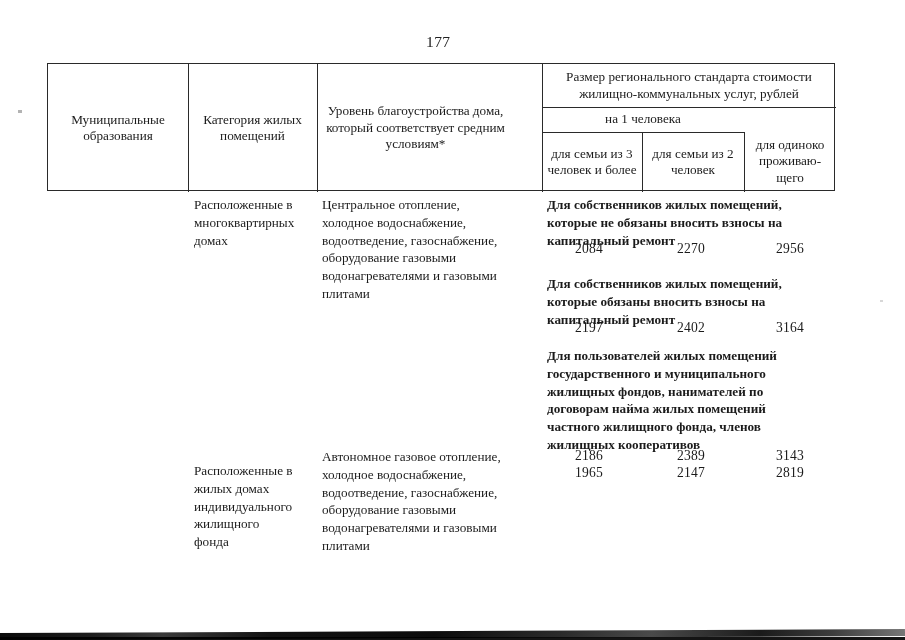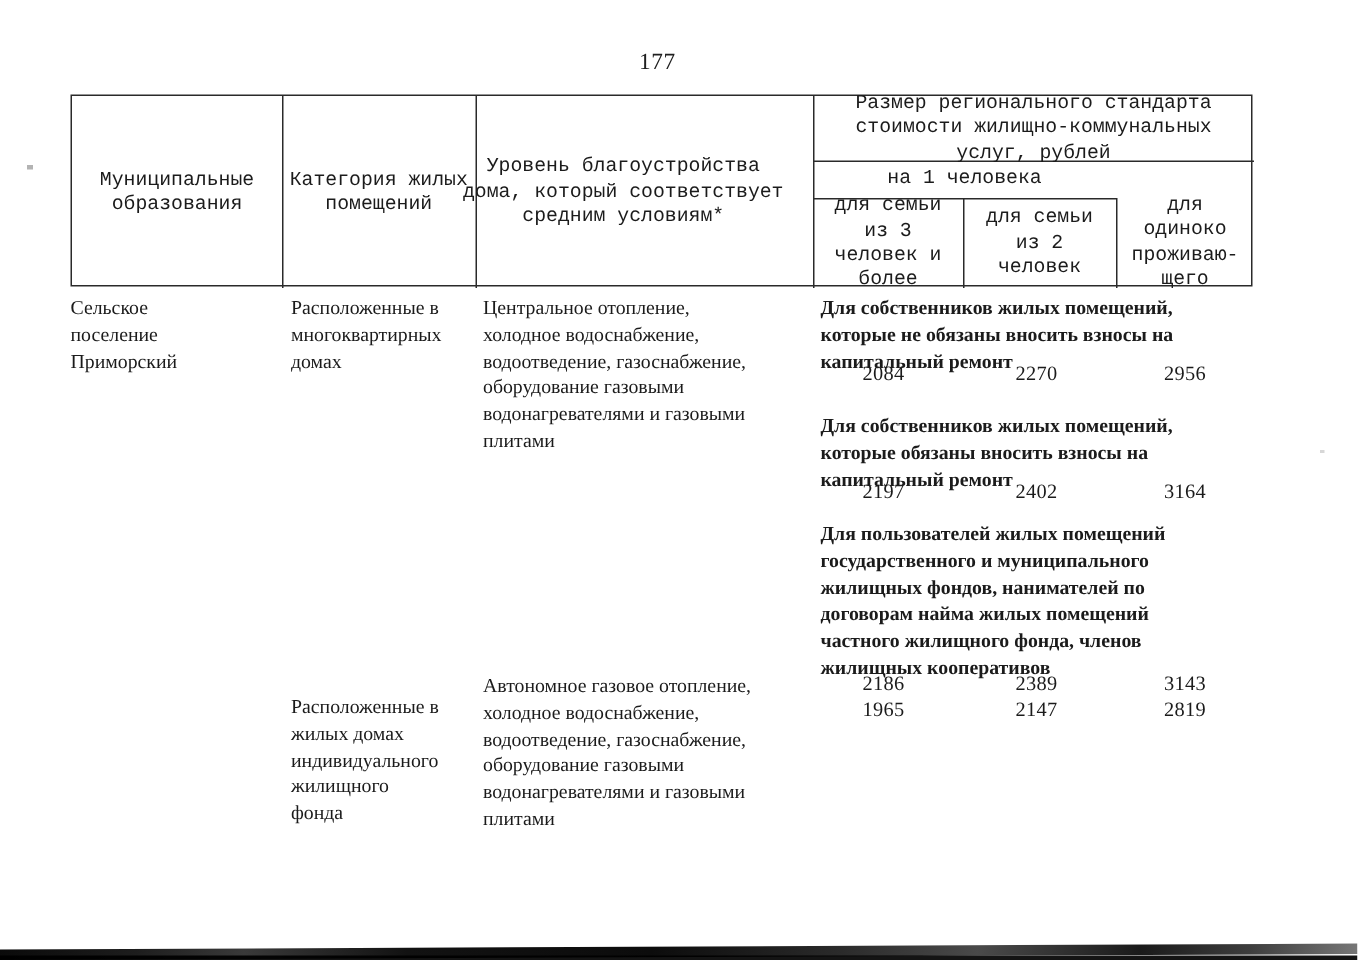--- a/index.html
+++ b/index.html
@@ -79,21 +79,20 @@
     position: absolute;
     box-sizing: border-box;
     display: flex;
     align-items: center;
     justify-content: center;
     text-align: center;
     font-size: 13.2px;
     line-height: 1.24;
     color: #1b1b1b;
     padding: 0 4px;
-    font-family: Liberation Mono, monospace;
   }
   .vline {
     position: absolute;
     top: 0;
     width: 1.2px;
     background: #2a2a2a;
   }
   .hline {
     position: absolute;
     height: 1.2px;
@@ -203,23 +202,20 @@
     <div class="hcell c-fam3">для семьи
 из 3 человек
 и более</div>
     <div class="hcell c-fam2">для семьи из
 2 человек</div>
     <div class="hcell c-alone">для одиноко
 проживаю-
 щего</div>
   </div>
 
-  <div class="body-text b-muni">Сельское
-поселение
-Приморский</div>
 
   <div class="body-text b-cat-1">Расположенные в
 многоквартирных
 домах</div>
   <div class="body-text b-level-1">Центральное отопление,
 холодное водоснабжение,
 водоотведение, газоснабжение,
 оборудование газовыми
 водонагревателями и газовыми
 плитами</div>

